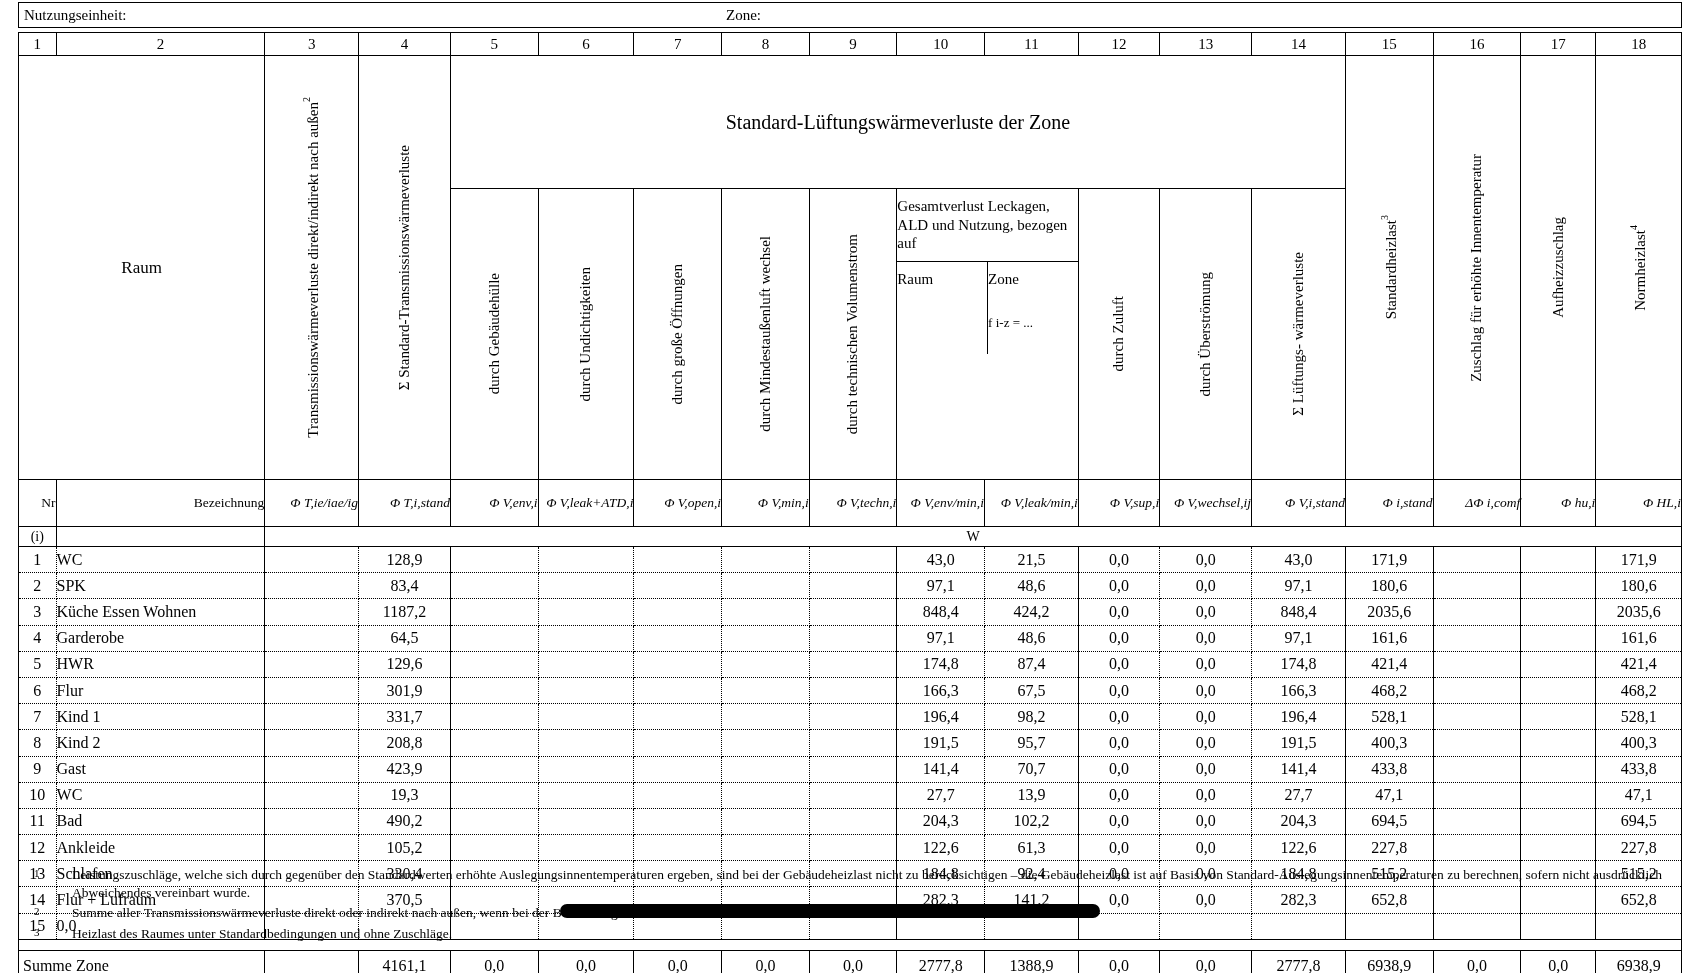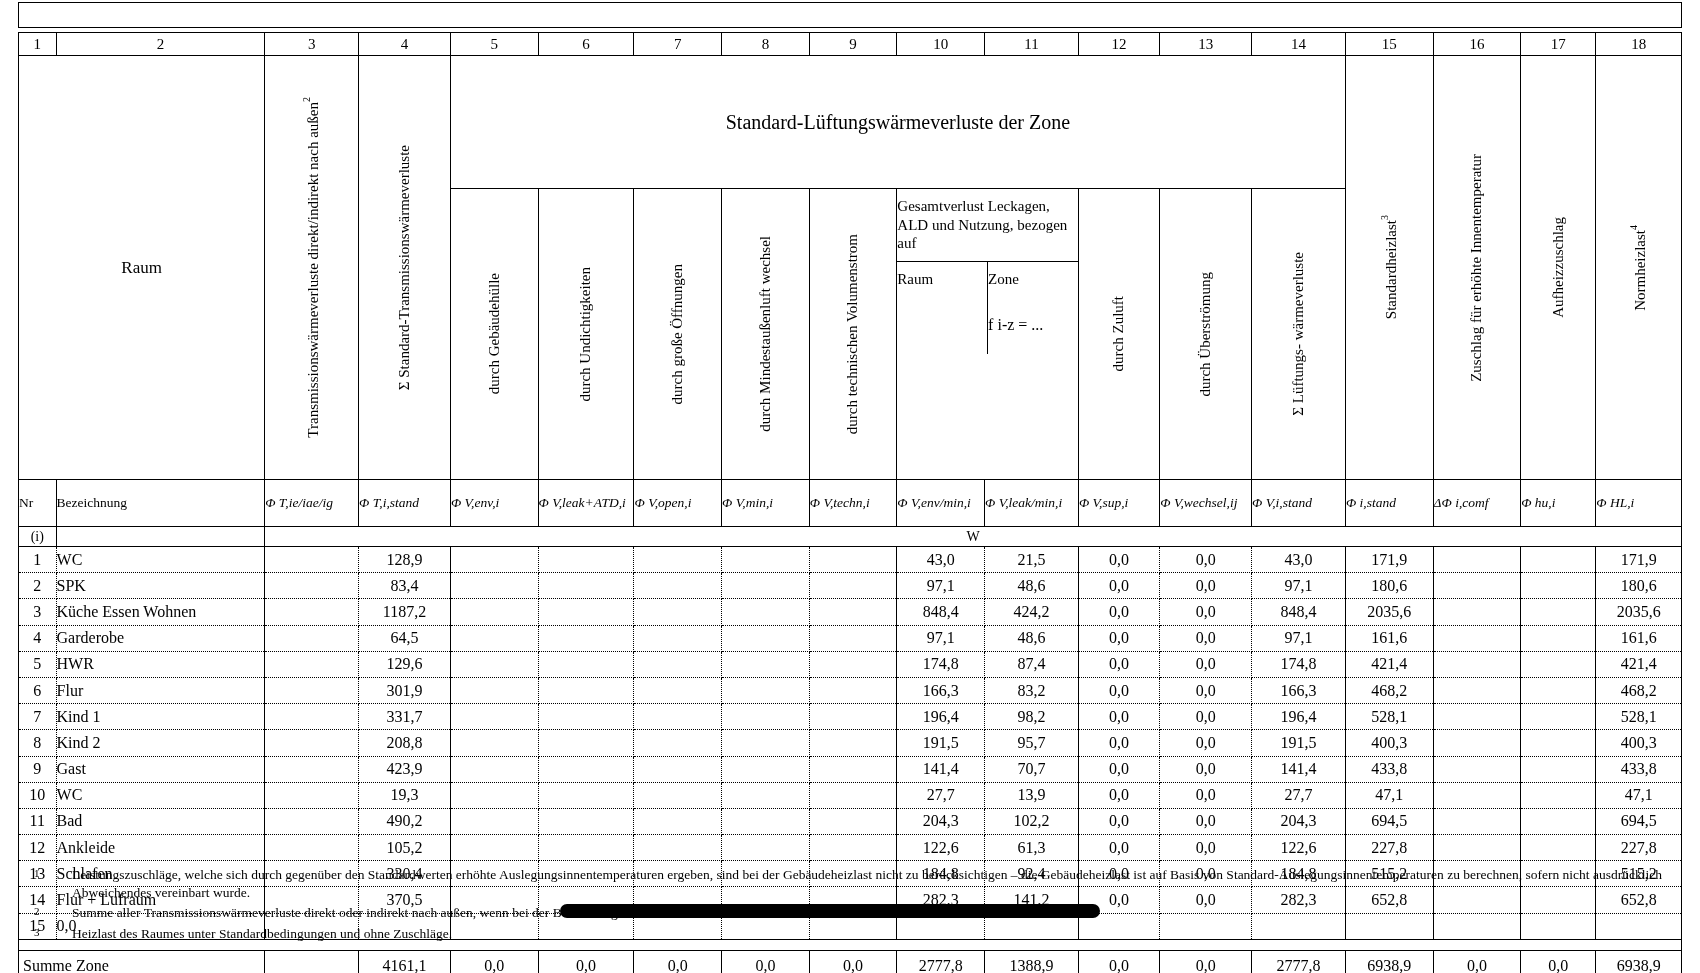--- a/index.html
+++ b/index.html
@@ -26,21 +26,21 @@
     line-height:1.15;
     font-size:15px;
   }
   .vcell{height:290px;vertical-align:middle;text-align:center;}
   .vinner{display:flex;align-items:center;justify-content:center;height:285px;}
 
   .roomcell{vertical-align:middle;text-align:center;font-size:17px;}
   .grouphdr{text-align:center;vertical-align:middle;font-size:20px;height:132px;}
   .subhdr{vertical-align:middle;font-size:15px;line-height:1.25;}
 
-  .symrow td{height:46px;text-align:left;vertical-align:middle;font-size:13.5px;font-style:italic;}
+  .symrow td{height:46px;text-align:right;vertical-align:middle;font-size:13.5px;font-style:italic;}
   .nrcell{font-style:normal !important;font-size:15px;}
   .bez{font-style:normal !important;font-size:16px;}
 
   .unitrow td{height:19px;text-align:center;font-size:14px;}
 
   tr.data td{height:25.2px;font-size:16px;}
   td.idx{text-align:center;width:30px;}
   td.name{text-align:left;padding-left:6px;}
   td.num{text-align:center;}
 
@@ -62,20 +62,22 @@
   sup{font-size:10px;}
 </style>
 </head>
 <body>
 
 <div class="page">
 
   <div class="sheet">
 
     <div class="topbar">
+      <div class="cellA">Nutzungseinheit:</div>
+      <div class="cellB">Zone:</div>
     </div>
 
     <table class="main">
       <colgroup>
         <col style="width:36px">
         <col style="width:200px">
         <col style="width:90px">
         <col style="width:88px">
         <col style="width:84px">
         <col style="width:92px">
@@ -180,21 +182,21 @@
         <td colspan="2" style="padding:0;vertical-align:top">
           <table style="width:100%;border-collapse:collapse;table-layout:fixed">
             <tbody>
                   <tr>
               <td colspan="2" class="subhdr" style="height:72px;border:0;border-bottom:1px solid #000;">Gesamtverlust Leckagen, ALD und Nutzung, bezogen auf</td>
             </tr>
             <tr>
               <td class="subhdr" style="height:84px;border:0;border-right:1px solid #000;vertical-align:top;padding-top:8px">Raum</td>
               <td class="subhdr" style="height:84px;border:0;vertical-align:top;padding-top:8px">
                 <div>Zone</div>
-                <div style="font-size:16px;margin-top:26px">f i-z = ...</div>
+                <div style="font-size:13px;margin-top:26px">f i-z = ...</div>
               </td>
             </tr>
           </tbody>
               </table>
         </td>
 
         <td class="vcell">
           <div class="vinner" style="height:155px">
                 <span class="vert">durch Zuluft</span>
               </div>
@@ -342,21 +344,21 @@
         <td class="idx solidL">6</td>
         <td class="name">Flur</td>
         <td class="num solidL"></td>
         <td class="num">301,9</td>
         <td class="num solidL"></td>
         <td class="num"></td>
         <td class="num"></td>
         <td class="num"></td>
         <td class="num"></td>
         <td class="num solidL">166,3</td>
-        <td class="num">83,2</td>
+        <td class="num">67,5</td>
         <td class="num solidL">0,0</td>
         <td class="num">0,0</td>
         <td class="num">166,3</td>
         <td class="num solidL">468,2</td>
         <td class="num solidL"></td>
         <td class="num solidL"></td>
         <td class="num solidL solidR">468,2</td>
       </tr>
       <tr class="data">
         <td class="idx solidL">7</td>

